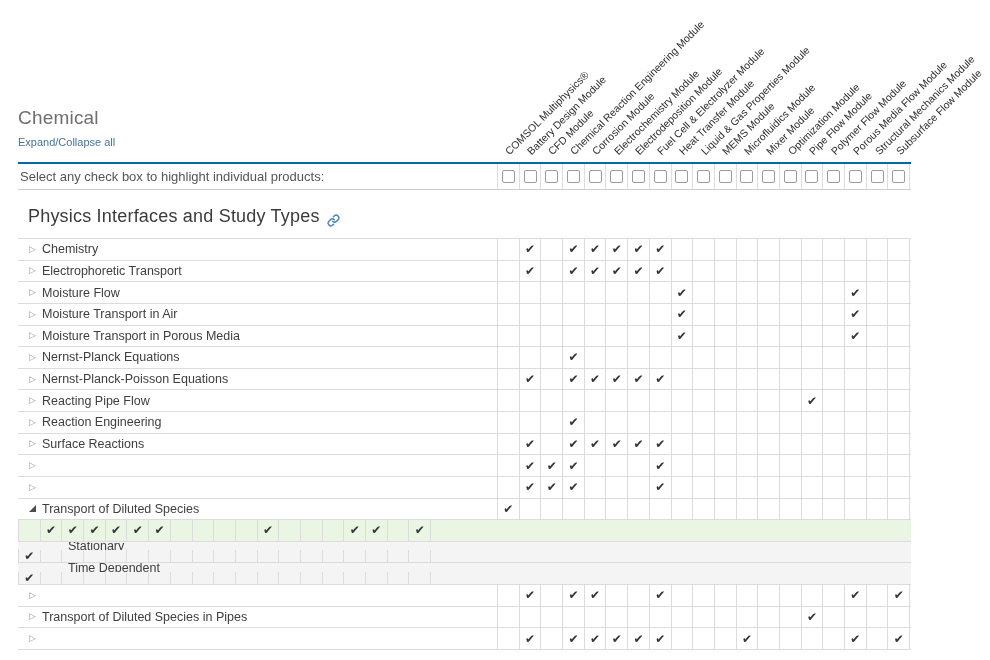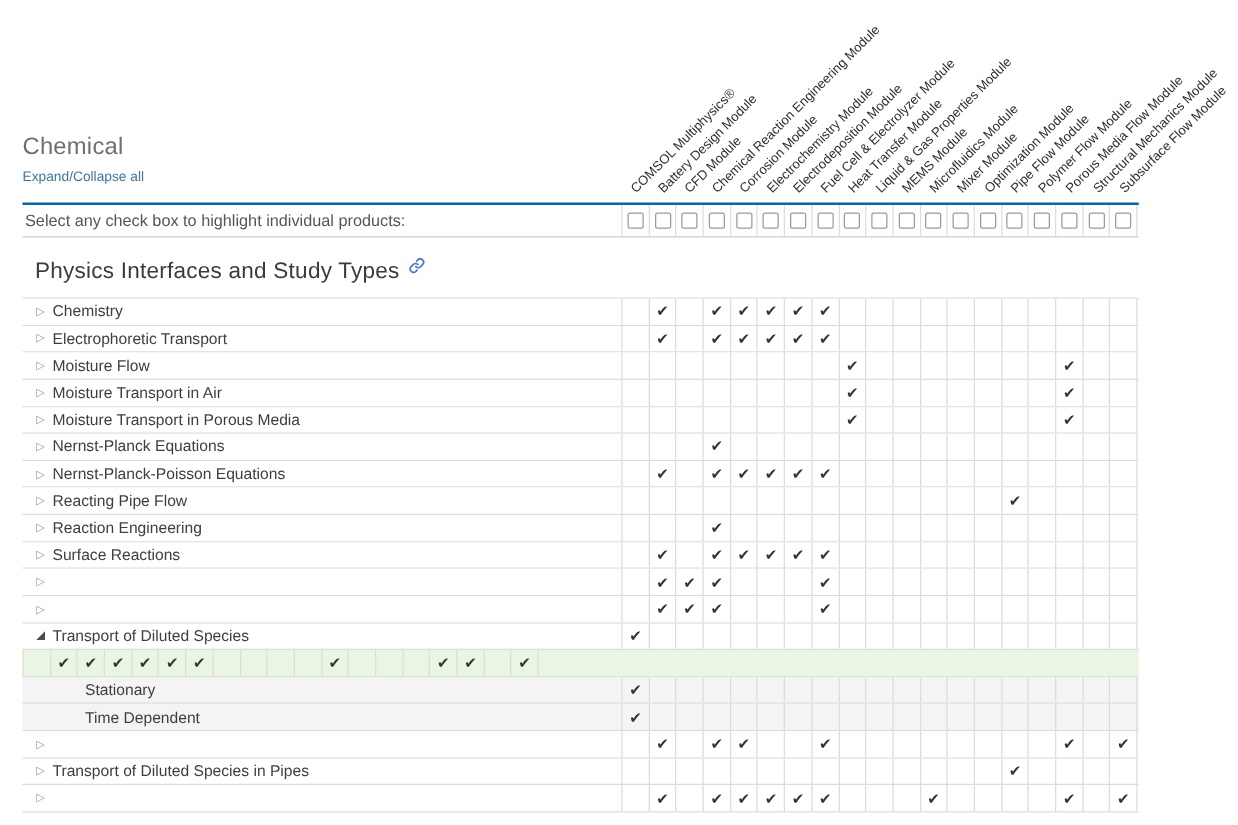--- a/index.html
+++ b/index.html
@@ -47,35 +47,35 @@
   .select-cell input[type=checkbox] {
     appearance:none; -webkit-appearance:none;
     width:13px; height:13px; border:1.5px solid #9b9b9b; border-radius:2px;
     background:#fff; cursor:pointer; margin:0;
   }
 
   
   .section-title {
     position:absolute; left:28px; top:206px;
     font-size:18px; font-weight:400; color:#3b3b3b; letter-spacing:.2px;
-    display:flex; align-items:flex-start; gap:7px;
+    display:flex; align-items:flex-end; gap:7px;
   }
   .link-icon { color:#4a7fc1; display:inline-flex; }
 
   
   .matrix {
     position:absolute; left:18px; top:238px; width:893px;
     border-top:1px solid #dcdcdc;
   }
   .m-row {
     display:flex; height:21.63px; border-bottom:1px solid #dcdcdc;
     background:#fff; cursor:pointer;
   }
   .m-row.highlight { background:#eaf6e3; }
-  .m-row.subrow    { background:#f4f4f4; }
+  .m-row.subrow    { background:#f4f4f4;flex-direction:column; }
   .row-label {
     width:479px; display:flex; align-items:center; overflow:hidden;
     font-size:12.5px; color:#3e3e3e;
   }
   .expander {
     width:11px; margin-left:9px; margin-right:4px; flex:0 0 auto;
     display:flex; align-items:center; justify-content:center;
   }
   .tri-collapsed { font-size:9px; color:#9a9a9a; line-height:1; }
   .tri-expanded {

